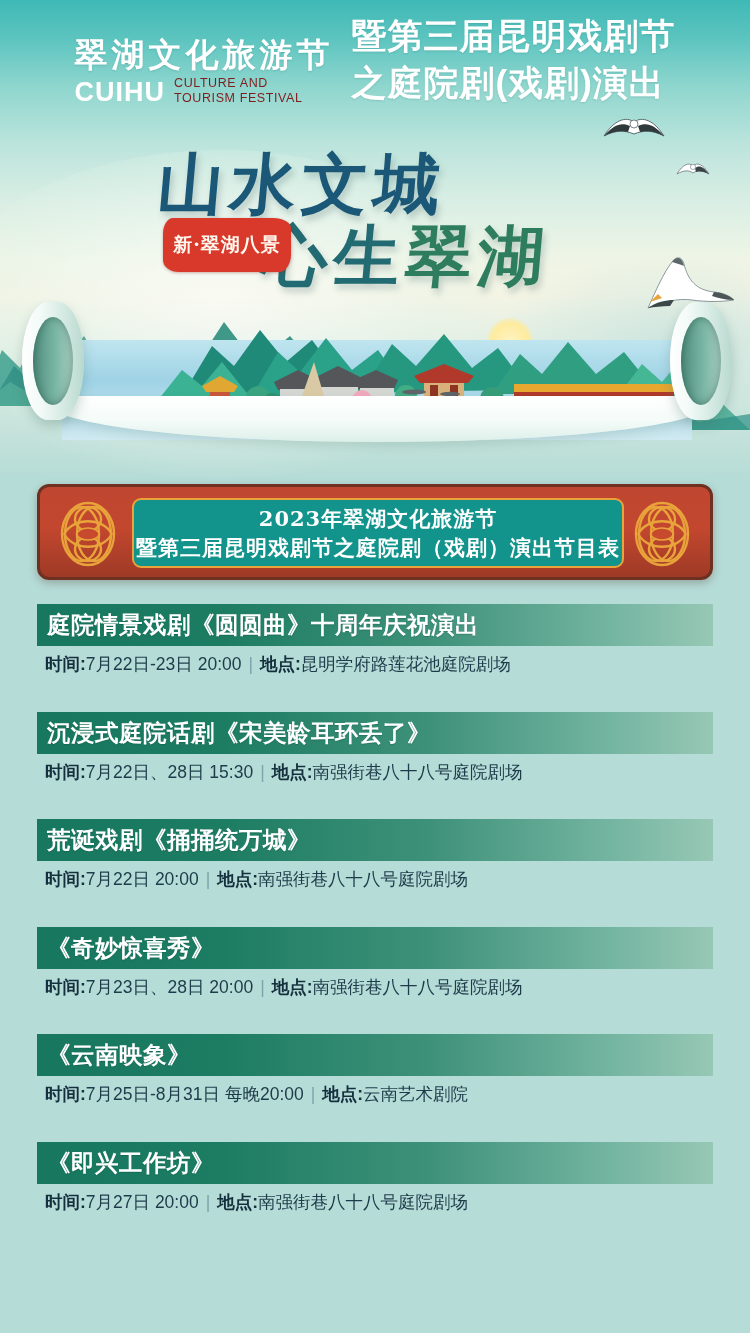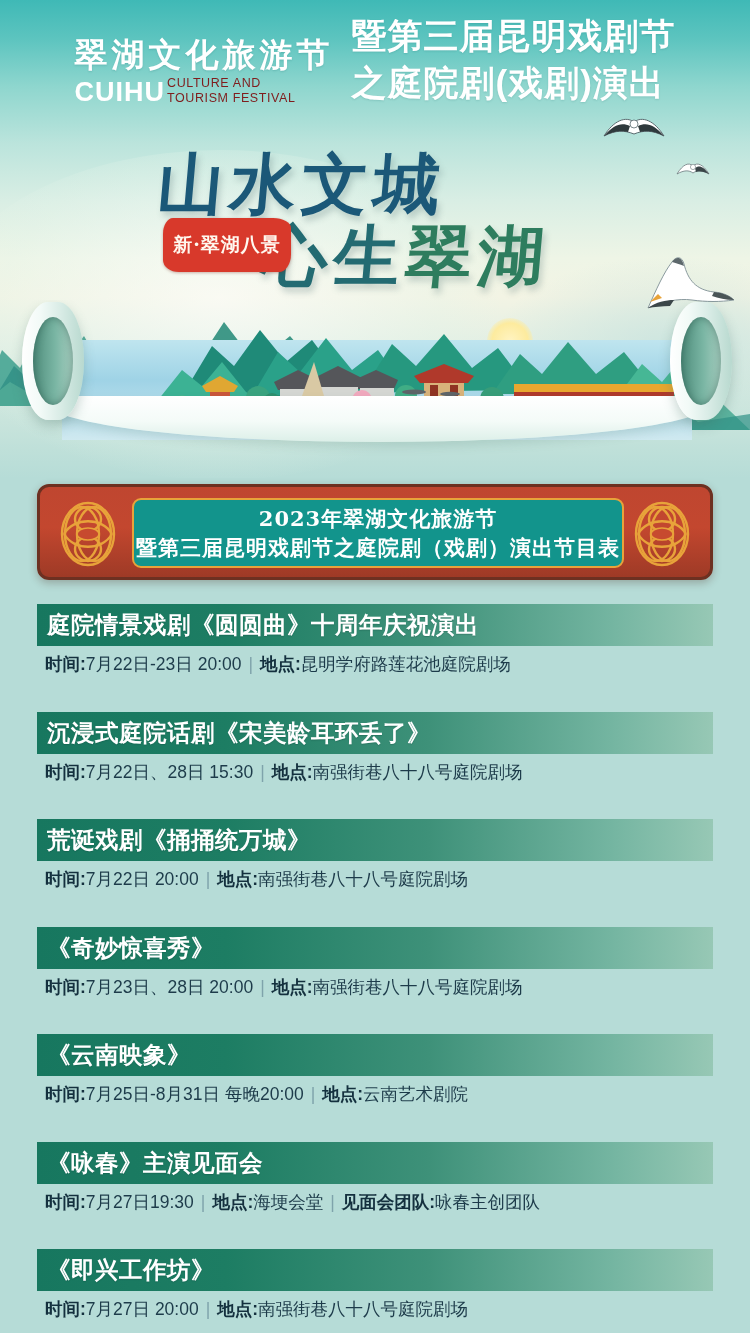--- a/index.html
+++ b/index.html
@@ -58,21 +58,21 @@
     position:absolute; left:0; top:0; width:750px; height:120px;
     display:flex; align-items:center; justify-content:center; gap:18px;
     color:#ffffff;
   }
   .logo-block { text-align:left;margin-top:23px; }
   .logo-cn {
     font-size:33px; font-weight:700; letter-spacing:4px;
     line-height:1.12; color:#ffffff;
     text-shadow:0 1px 2px rgba(0,90,90,.18);
   }
-  .logo-en-row { display:flex; align-items:flex-end; gap:2px; margin-top:2px; }
+  .logo-en-row { display:flex; align-items:flex-end; gap:9px; margin-top:2px; }
   .logo-en-big {
     font-size:27px; font-weight:800; letter-spacing:1px; color:#fff; line-height:1;
   }
   .logo-en-small {
     font-size:12.5px; font-weight:400; letter-spacing:.6px;
     line-height:1.22; color:#7f1d1d;
   }
   .header-sub {
     font-size:35px; font-weight:700; line-height:1.34;
     letter-spacing:1px; color:#ffffff; white-space:nowrap;
@@ -456,25 +456,19 @@
         <div class="item-detail"><b>时间:</b><span class="val">7月23日、28日 20:00</span><span class="sep">|</span><b>地点:</b><span class="val">南强街巷八十八号庭院剧场</span></div>
       </div>
       <div class="item">
         <div class="item-title">
           <span>《云南映象》</span>
         </div>
         <div class="item-detail"><b>时间:</b><span class="val">7月25日-8月31日 每晚20:00</span><span class="sep">|</span><b>地点:</b><span class="val">云南艺术剧院</span></div>
       </div>
       <div class="item">
         <div class="item-title">
-          <span>《咏春》主演见面会</span>
-        </div>
-        <div class="item-detail"><b>时间:</b><span class="val">7月27日19:30</span><span class="sep">|</span><b>地点:</b><span class="val">海埂会堂</span><span class="sep">|</span><b>见面会团队:</b><span class="val">咏春主创团队</span></div>
-      </div>
-      <div class="item">
-        <div class="item-title">
           <span>《即兴工作坊》</span>
         </div>
         <div class="item-detail"><b>时间:</b><span class="val">7月27日 20:00</span><span class="sep">|</span><b>地点:</b><span class="val">南强街巷八十八号庭院剧场</span></div>
       </div>
     </div>
 
 </div>
 
 </body></html>

